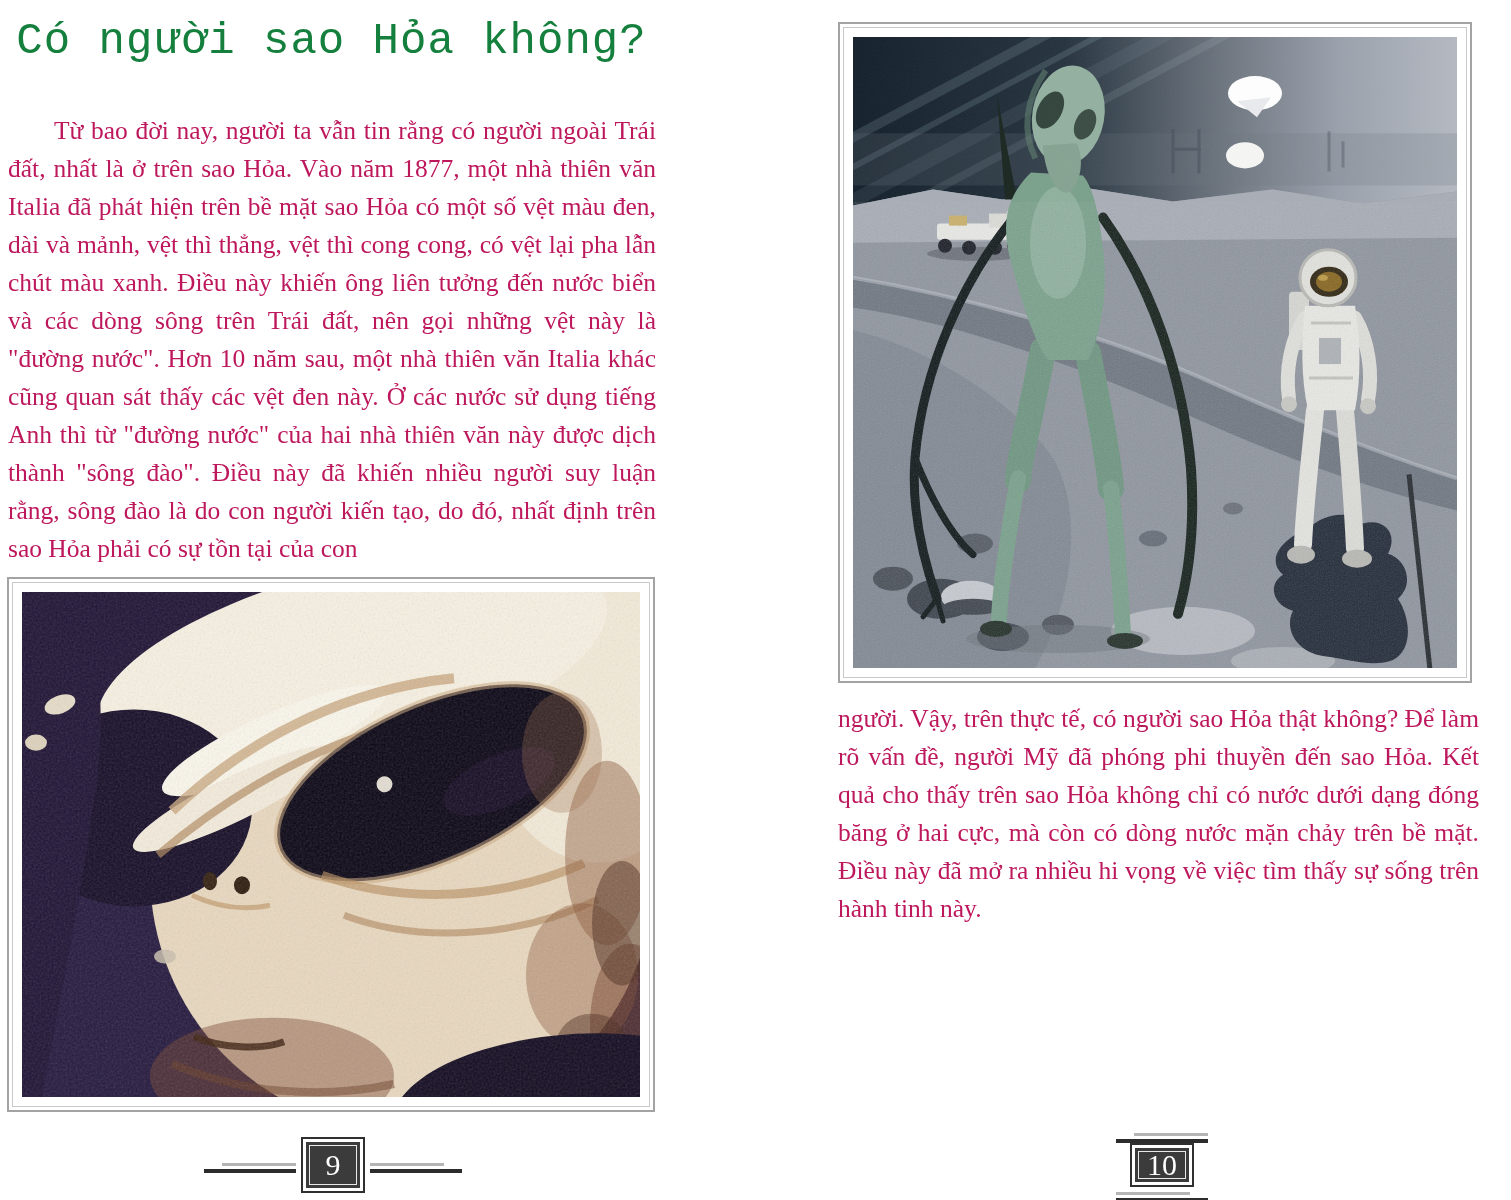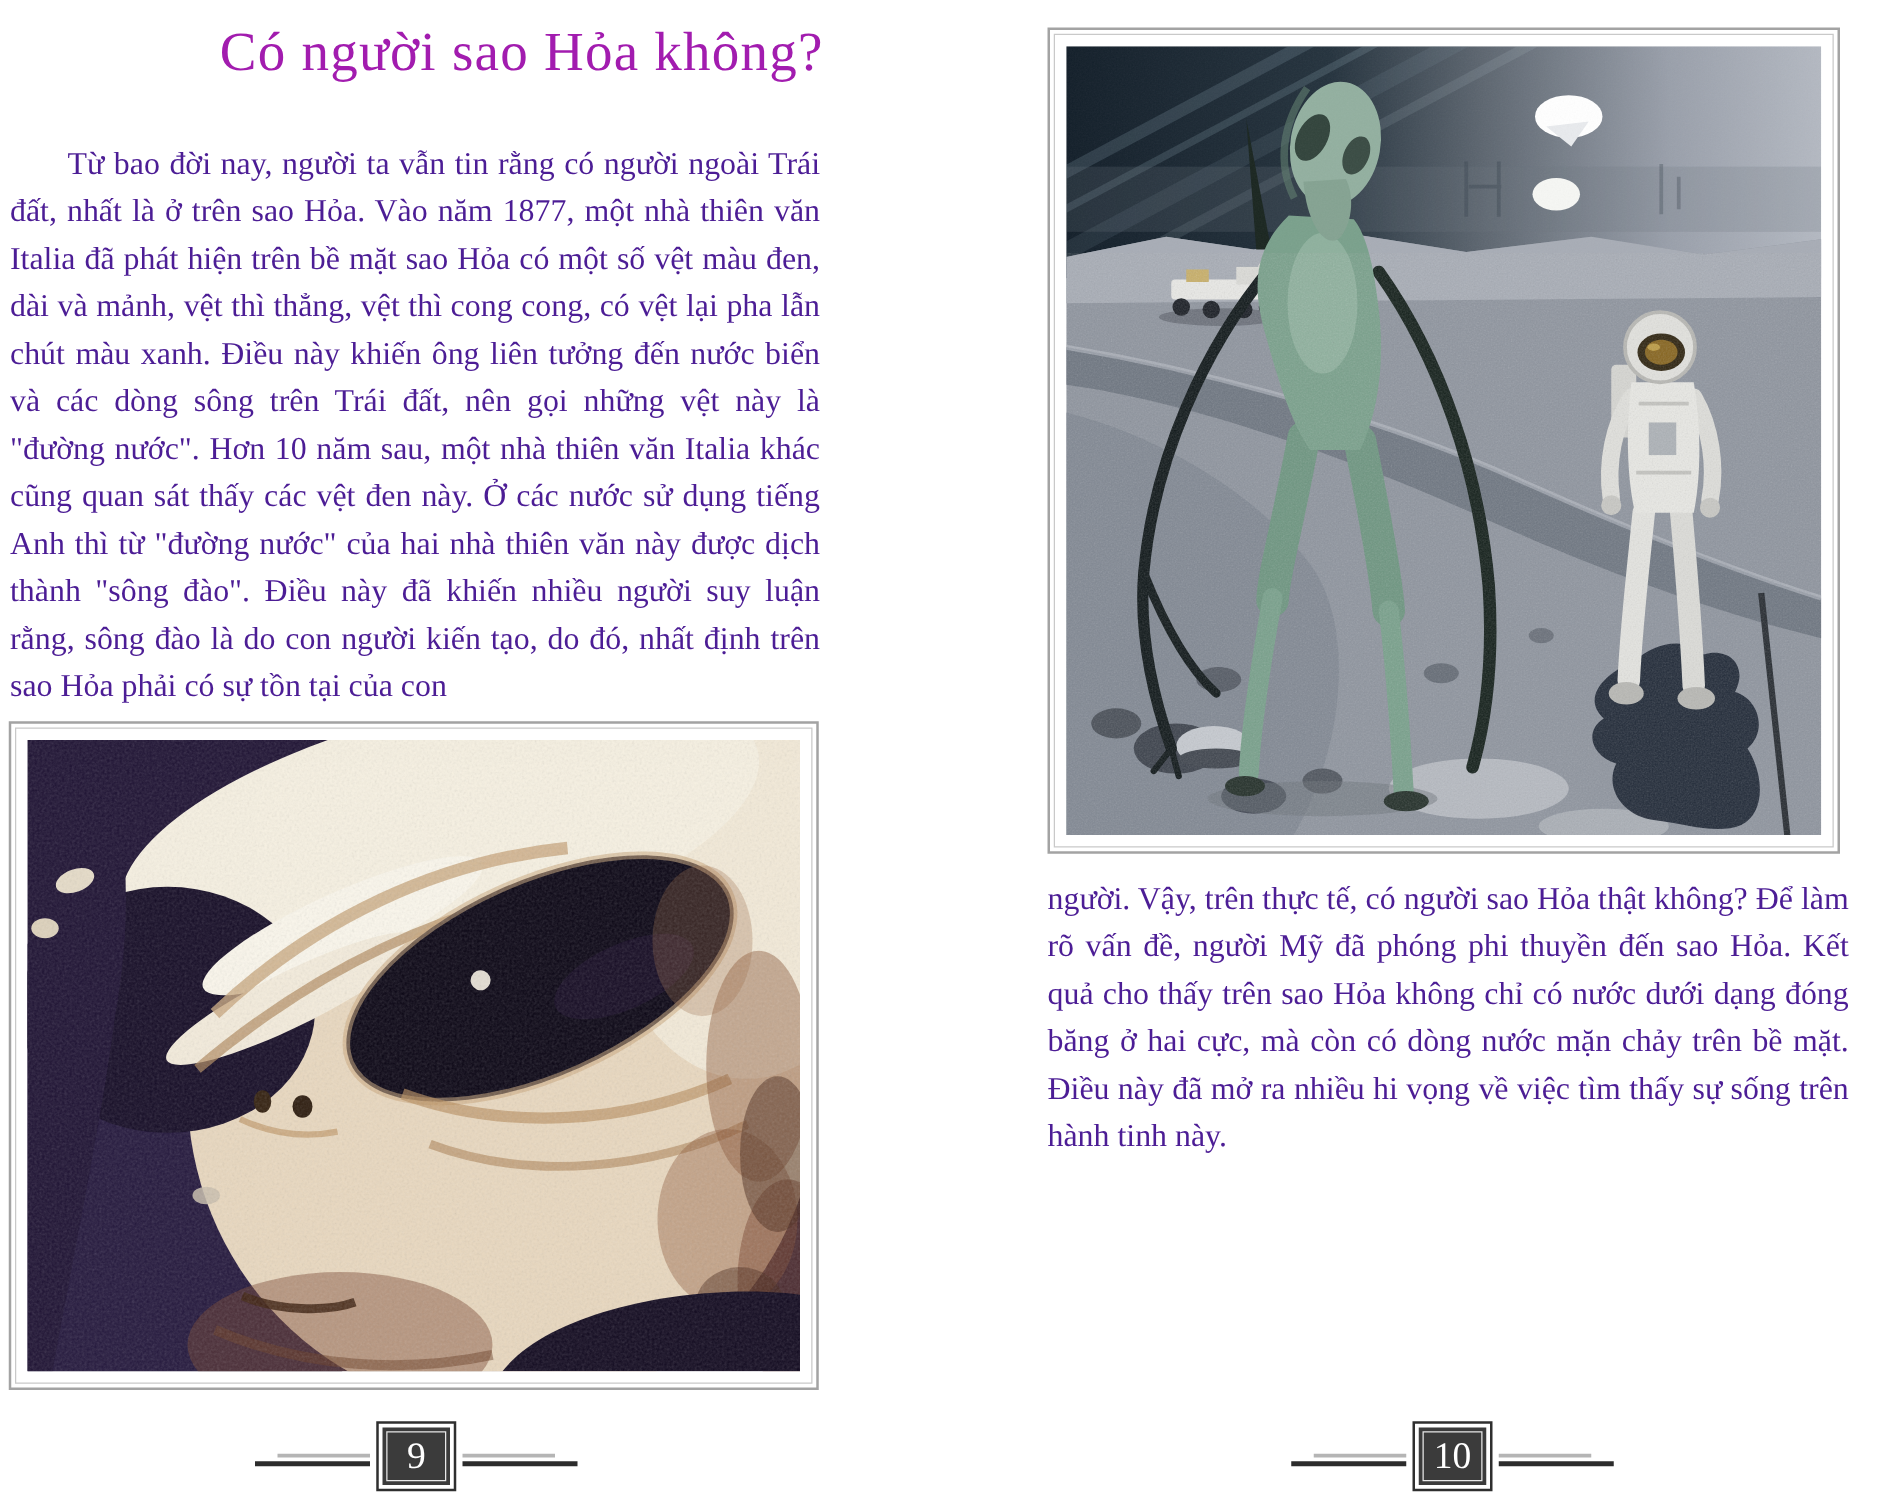--- a/index.html
+++ b/index.html
@@ -1,32 +1,32 @@
 <!DOCTYPE html>
 <html><head>
 <meta charset="utf-8">
 <style>
   html,body{margin:0;padding:0;background:#ffffff;}
   .canvas{position:relative;width:1511px;height:1200px;background:#ffffff;overflow:hidden;
           font-family:"Liberation Serif","DejaVu Serif",serif;}
-  .page-title{position:absolute;top:16px;left:4px;width:655px;text-align:right;
-              font-family:Liberation Serif, serif;font-weight:200;
-              font-size:44px;letter-spacing:1px;color:#a21caf;}
+  .page-title{position:absolute;top:16px;left:4px;width:655px;text-align:center;
+              font-family:Liberation Mono, monospace;font-weight:200;
+              font-size:44px;letter-spacing:1px;color:#15803d;}
   .body-text{position:absolute;font-size:25.5px;line-height:38px;text-align:justify;
-             color:#4c1d95;}
+             color:#be185d;}
   .para-left{top:112px;left:8px;width:648px;text-indent:46px;}
   .para-right{top:700px;left:838px;width:641px;font-family:Liberation Serif, serif;}
   .frame{position:absolute;background:#ffffff;border:2px solid #a3a3a3;padding:3px;box-sizing:border-box;}
   .frame-inner{border:1px solid #c9c9c9;background:#ffffff;padding:9px;width:100%;height:100%;box-sizing:border-box;}
   .frame-left{left:7px;top:577px;width:648px;height:535px;}
   .frame-right{left:838px;top:22px;width:634px;height:661px;}
   .frame svg{display:block;width:100%;height:100%;}
   .footer{position:absolute;top:1136px;height:58px;display:flex;align-items:center;justify-content:center;}
   .footer-left{left:0;width:666px;}
-  .footer-right{left:829px;width:666px;}
+  .footer-right{left:829px;width:666px;flex-direction:column;}
   .line-group{display:flex;flex-direction:column;margin-top:5px;}
   .line-group.lg-left{align-items:flex-end;}
   .line-group.lg-right{align-items:flex-start;}
   .line-light{height:3px;width:74px;background:#b5b5b5;}
   .line-dark{height:4px;width:92px;background:#2c2c2c;margin-top:3px;}
   .pagebox{width:64px;height:56px;border:2px solid #2f2f2f;background:#ffffff;padding:3px;
            box-sizing:border-box;margin:0 5px;}
   .pagebox-inner{width:100%;height:100%;background:#3b3b3b;color:#ffffff;display:flex;
                  align-items:center;justify-content:center;font-size:30px;
                  font-family:"Liberation Serif",serif;

